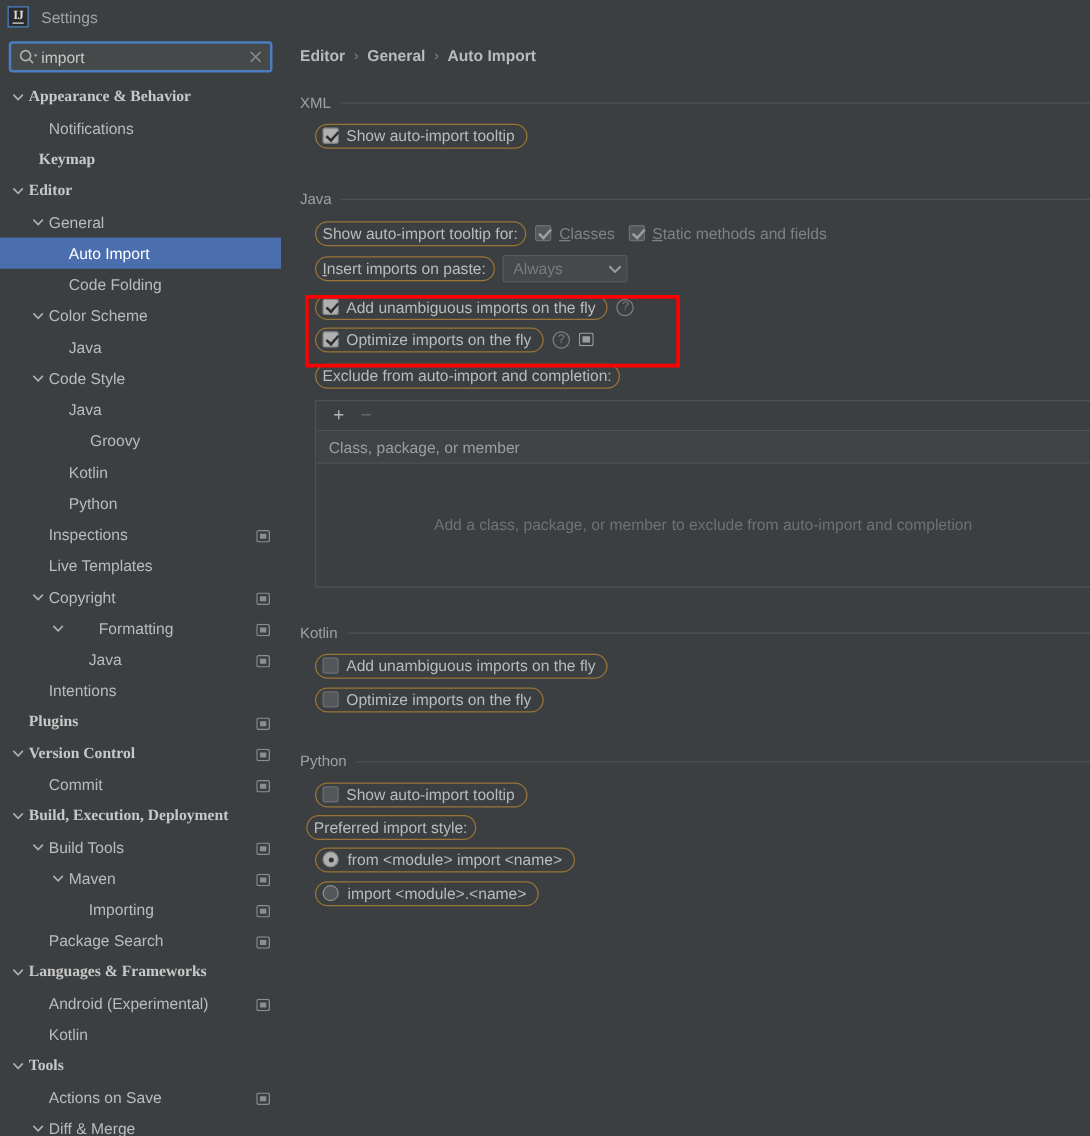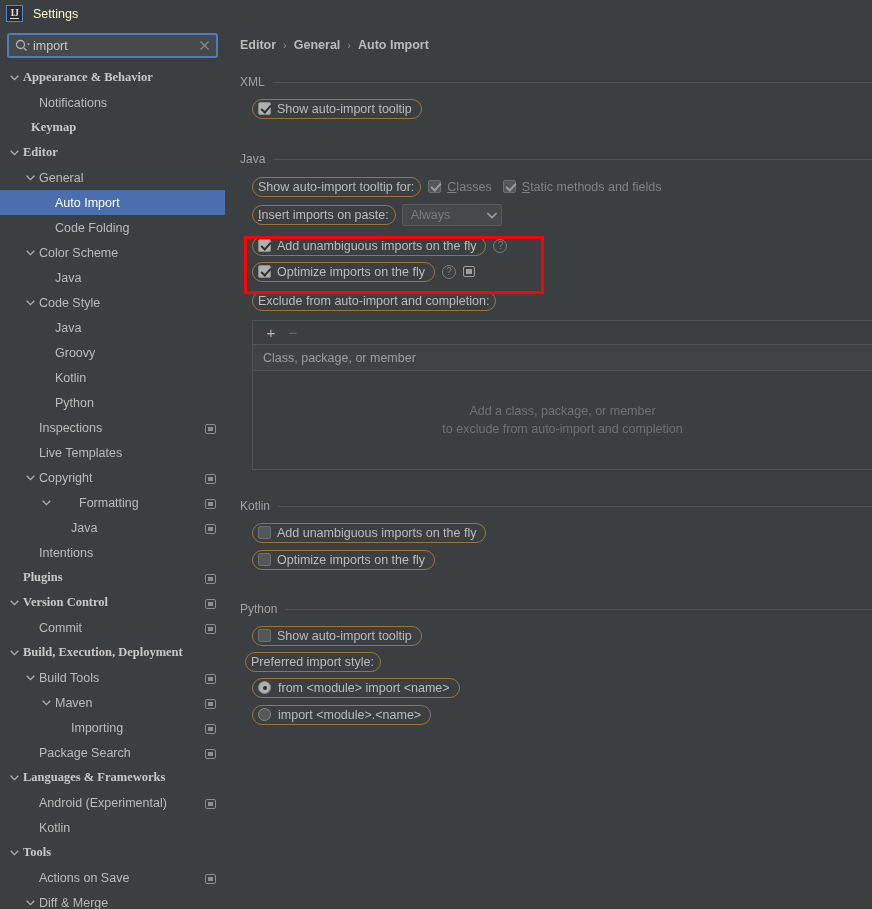--- a/index.html
+++ b/index.html
@@ -21,21 +21,21 @@
   }
   .ij-logo {
     width: 17px; height: 17px; flex: 0 0 auto;
     border: 1.5px solid #4a88c7; background: #2b2b2b;
     display: flex; align-items: center; justify-content: center;
     font-family: "Liberation Serif", serif;
     font-size: 10px; font-weight: bold; color: #dcdcdc;
     letter-spacing: -0.5px; line-height: 1;
   }
   .ij-logo span { border-bottom: 1.5px solid #dcdcdc; padding: 0 1px 0 1px; text-align: right; }
-  .title-text { margin-left: 10px; font-size: 12.5px; color: #fef9c3; }
+  .title-text { margin-left: 10px; font-size: 12.5px; color: #a3a3a3; }
 
   
   .sidebar {
     position: absolute; left: 0; top: 27px; width: 225px; height: 882px;
     background: #3c3f41;
     overflow: hidden;
   }
   .search-wrap { padding: 6px 7px 4px 7px; }
   .search-box {
     position: relative; height: 25px; background: #45494a;
@@ -181,21 +181,21 @@
     width: 20px; height: 20px; display:flex; align-items:center; justify-content:center;
     font-size: 15px; color: #b6b6b6; cursor: pointer; line-height: 1;
   }
   .tb-btn.disabled { color: #676b6d; cursor: default; }
   .tb-header {
     height: 26px; display: flex; align-items: center; padding-left: 10px;
     background: #3f4345; border-bottom: 1px solid #4e5254;
     font-size: 12.5px; color: #9a9ea0;
   }
   .tb-empty {
-    display: flex; flex-direction: column; align-items: center;
+    display: flex; flex-direction: row; align-items: center;
     justify-content: center; height: 97px; gap: 4px;
     font-size: 12.5px; color: #6e7274;
   }
   .hint {
     padding-left: 27px; padding-top: 9px; width: 430px;
     font-size: 12.5px; color: #7e8284; line-height: 17px;
   }
 
   
   .annot {
@@ -318,21 +318,21 @@
           <span class="tree-label">Code Style</span>
         </div>
         <div class="tree-row" style="padding-left: 40px;">
           <span class="tree-arrow empty">
             <svg width="9" height="6" viewBox="0 0 9 6">
               <path d="M0.7 0.7 L4.5 4.6 L8.3 0.7" fill="none" stroke="#b0b0b0" stroke-width="1.3"></path>
             </svg>
           </span>
           <span class="tree-label">Java</span>
         </div>
-        <div class="tree-row" style="padding-left: 40px;">
+        <div class="tree-row" style="padding-left: 40px; margin-left: 17px;">
           <span class="tree-arrow empty">
             <svg width="9" height="6" viewBox="0 0 9 6">
               <path d="M0.7 0.7 L4.5 4.6 L8.3 0.7" fill="none" stroke="#b0b0b0" stroke-width="1.3"></path>
             </svg>
           </span>
           <span class="tree-label">Groovy</span>
         </div>
         <div class="tree-row" style="padding-left: 40px;">
           <span class="tree-arrow empty">
             <svg width="9" height="6" viewBox="0 0 9 6">

